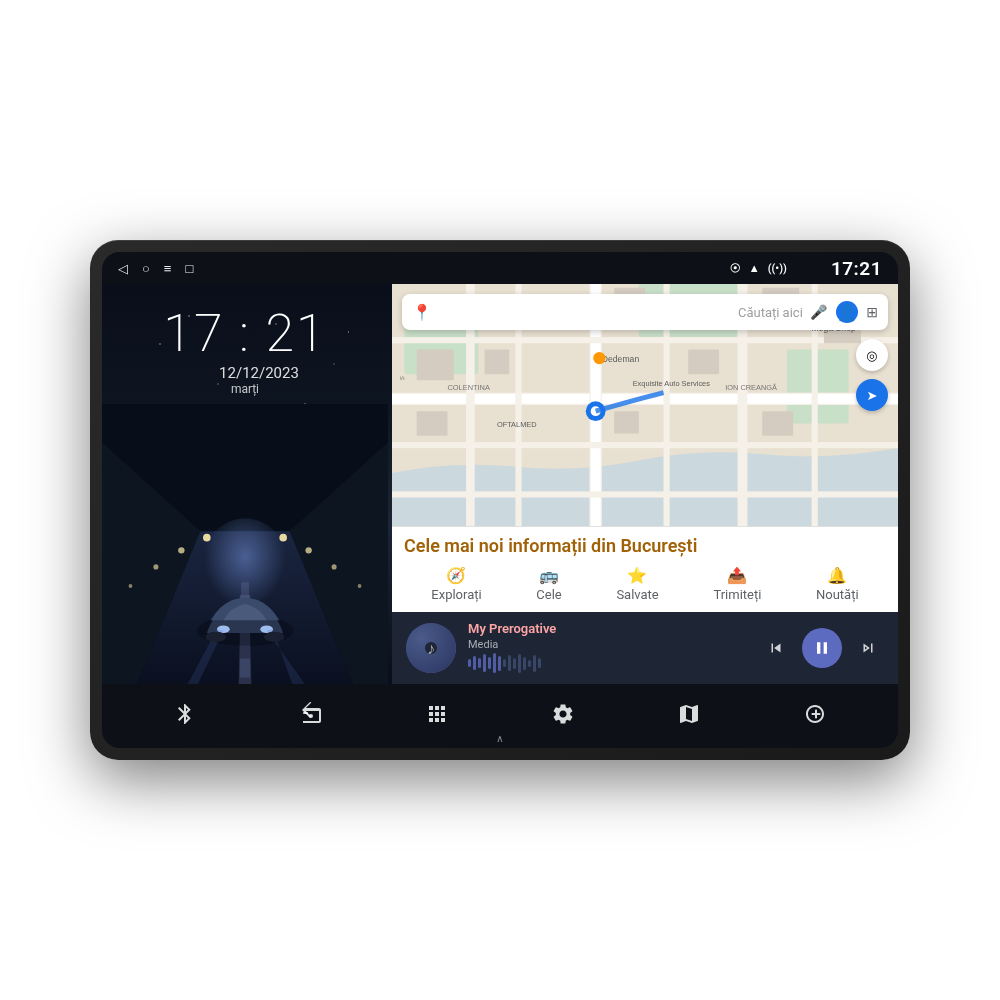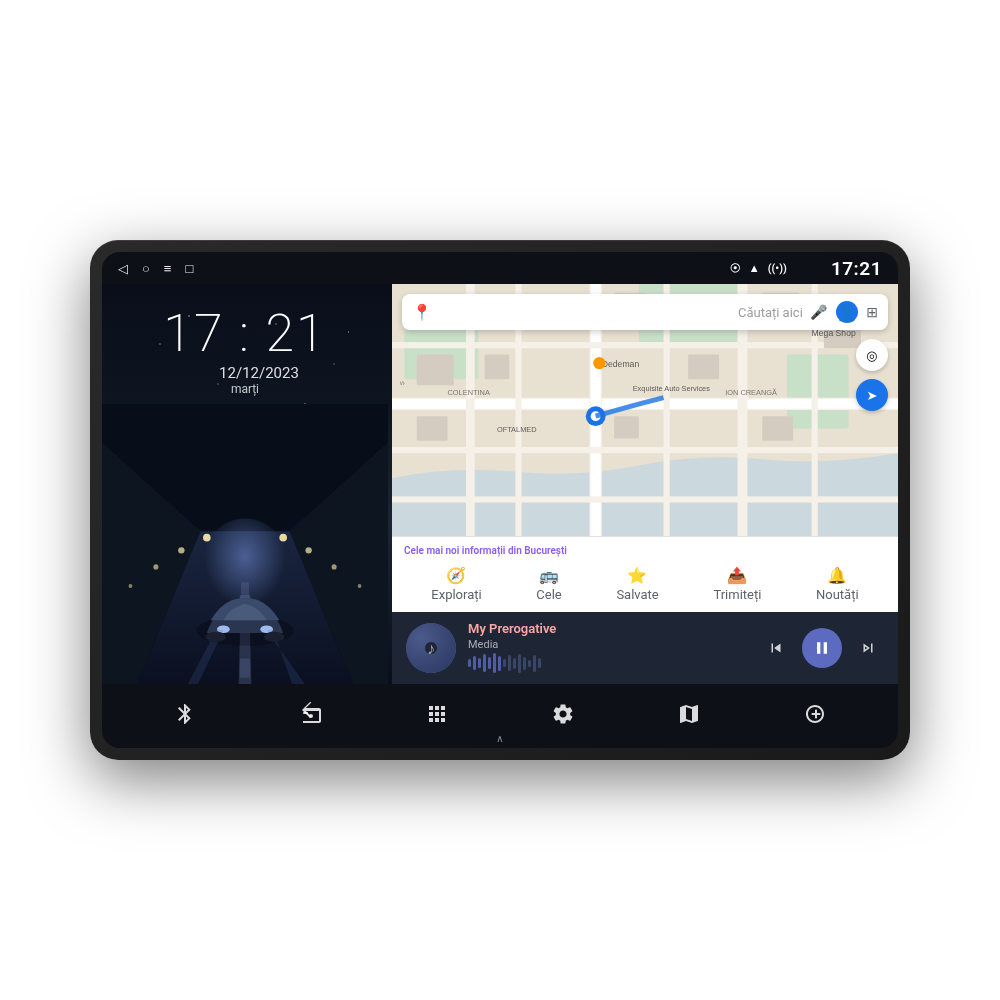--- a/index.html
+++ b/index.html
@@ -239,23 +239,23 @@
 
     
     .info-card {
       background: white;
       margin: 0;
       padding: 8px 12px;
       border-top: 1px solid #e0e0e0;
       flex-shrink: 0;
     }
     .info-card-title {
-      font-size: 10px;
+      font-size: 18px;
       font-weight: 600;
-      color: #8b5cf6;
+      color: #a16207;
       margin-bottom: 6px;
     }
     .info-card-tabs {
       display: flex;
       justify-content: space-around;
       padding: 4px 0 2px;
     }
     .info-tab {
       display: flex;
       flex-direction: column;

